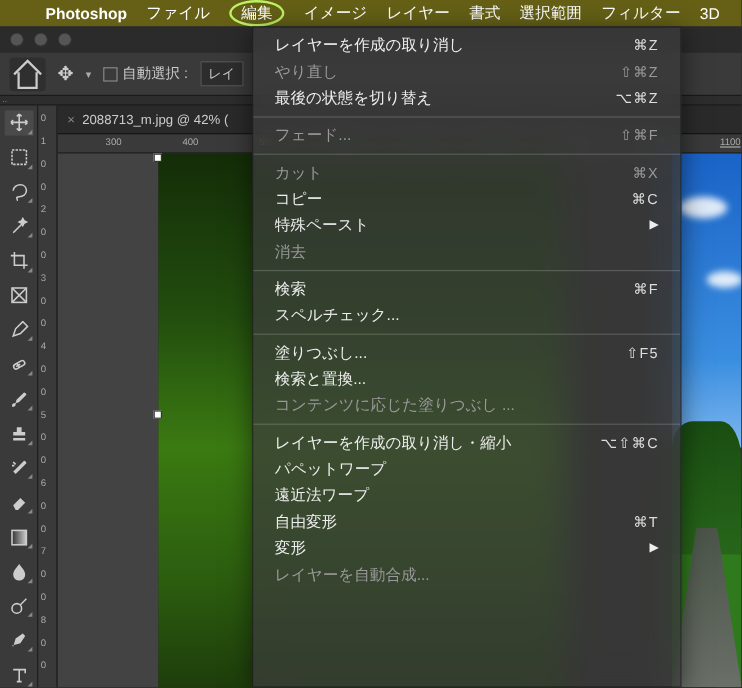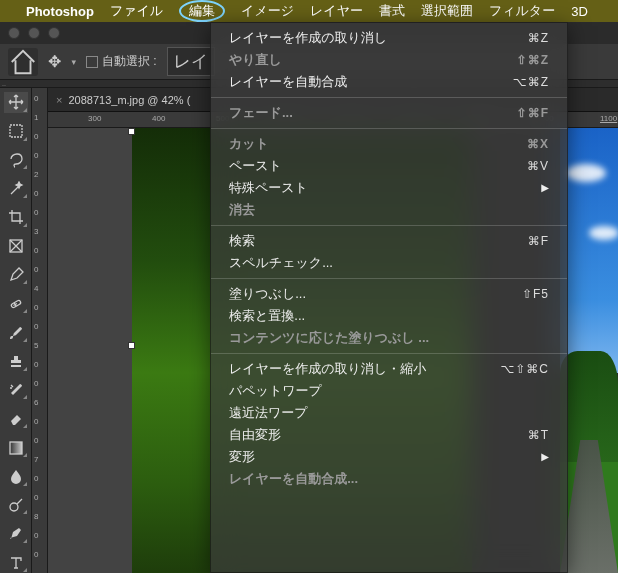--- a/index.html
+++ b/index.html
@@ -1,35 +1,35 @@
 <!DOCTYPE html>
 <html><head>
 <meta charset="utf-8">
 <style>
 * { margin: 0; padding: 0; box-sizing: border-box; font-family: -apple-system, "Helvetica Neue", sans-serif; }
 body { width: 618px; height: 573px; overflow: hidden; background: #323232; color: #ccc; font-size: 12px; }
 
 
 .menubar { height: 22px; background: #656016; display: flex; align-items: center; padding: 0 10px; gap: 16px; color: #fff; font-size: 13px; }
 .menubar .apple { font-size: 14px; }
-.menubar .app { font-weight: bold; }
+.menubar .app { font-weight: bold; margin-left: 12px; }
 .menubar .item { cursor: default; }
-.menubar .highlighted { display: inline-block; border: 2px solid #7dd3fc; border-radius: 50%/50%; padding: 0 8px; }
+.menubar .highlighted { display: inline-block; border: 2px solid #bef264; border-radius: 50%/50%; padding: 0 8px; }
 
 
 .titlebar { height: 22px; background: #2b2b2b; display: flex; align-items: center; padding-left: 8px; gap: 8px; }
 .wc { width: 12px; height: 12px; border-radius: 50%; background: #555; border: 1px solid #333; }
 
 
 .optionsbar { height: 36px; background: #3a3a3a; display: flex; align-items: center; gap: 10px; padding: 0 8px; border-bottom: 1px solid #1a1a1a; }
 .homebtn { width: 30px; height: 28px; background: #2f2f2f; display: flex; align-items: center; justify-content: center; border-radius: 3px; }
 .arrowscross { font-size: 16px; color: #ccc; }
 .chev { font-size: 9px; color: #aaa; }
 .chk { width: 12px; height: 12px; border: 1px solid #888; display: inline-block; vertical-align: middle; margin-right: 4px; }
-.dd { background: #2d2d2d; padding: 2px 6px; border: 1px solid #555; font-size: 17px; }
+.dd { background: #2d2d2d; padding: 2px 6px; border: 1px solid #555; font-size: 11px; }
 
 
 .rcorner { height: 8px; background: #2d2d2d; border-bottom: 1px solid #1a1a1a; font-size: 7px; color: #888; padding-left: 2px; }
 
 
 .docarea { display: flex; height: calc(100% - 22px - 22px - 36px - 8px); }
 .toolbar { width: 32px; background: #3a3a3a; display: flex; flex-direction: column; align-items: center; padding-top: 4px; gap: 8px; border-right: 1px solid #1a1a1a; }
 .tool { width: 24px; height: 24px; display: flex; align-items: center; justify-content: center; position: relative; color: #ccc; }
 .tool.active { background: #4a4a4a; }
 .tool .corner { position: absolute; bottom: 1px; right: 1px; width: 0; height: 0; border-left: 4px solid transparent; border-bottom: 4px solid #888; }
@@ -64,21 +64,21 @@
 .selhandle { position: absolute; width: 7px; height: 7px; background: #fff; border: 1px solid #333; }
 .sh1 { left: 80px; top: 0; }
 .sh2 { left: 80px; top: 48%; }
 
 
 .menu { position: absolute; left: 210px; top: 22px; width: 358px; bottom: 0;
   background: rgba(60,60,60,.72); backdrop-filter: blur(14px); -webkit-backdrop-filter: blur(14px);
   color: #eee; font-size: 13px; padding: 4px 0; border: 1px solid rgba(0,0,0,.4);
   box-shadow: 0 4px 20px rgba(0,0,0,.5); overflow: hidden; }
 .mi { display: flex; justify-content: space-between; align-items: center; padding: 2px 18px; line-height: 18px; }
-.mi.disabled { color: #999; font-weight: bold; }
+.mi.disabled { color: #999; }
 .mi .sc { font-size: 12px; color: #ddd; letter-spacing: 1px; }
 .mi.disabled .sc { color: #999; }
 .mi .arrow { font-size: 10px; }
 .sep { height: 1px; background: rgba(255,255,255,.18); margin: 4px 0; }
 </style>
 </head>
 <body>
 
 <div class="menubar">
   <span class="apple"></span>
@@ -294,36 +294,36 @@
 <div class="menu" id="menu">
     <div class="mi">
       <span>レイヤーを作成の取り消し</span>
       <span class="sc">⌘Z</span>
     </div>
     <div class="mi disabled">
       <span>やり直し</span>
       <span class="sc">⇧⌘Z</span>
     </div>
     <div class="mi">
-      <span>レイヤーを自動合成</span>
+      <span>最後の状態を切り替え</span>
       <span class="sc">⌥⌘Z</span>
     </div>
     <div class="sep"></div>
     <div class="mi disabled">
       <span>フェード...</span>
       <span class="sc">⇧⌘F</span>
     </div>
     <div class="sep"></div>
     <div class="mi disabled">
       <span>カット</span>
       <span class="sc">⌘X</span>
     </div>
     <div class="mi">
-      <span>ペースト</span>
-      <span class="sc">⌘V</span>
+      <span>コピー</span>
+      <span class="sc">⌘C</span>
     </div>
     <div class="mi">
       <span>特殊ペースト</span>
       <span class="arrow">▶</span>
     </div>
     <div class="mi disabled">
       <span>消去</span>
     </div>
     <div class="sep"></div>
     <div class="mi">

